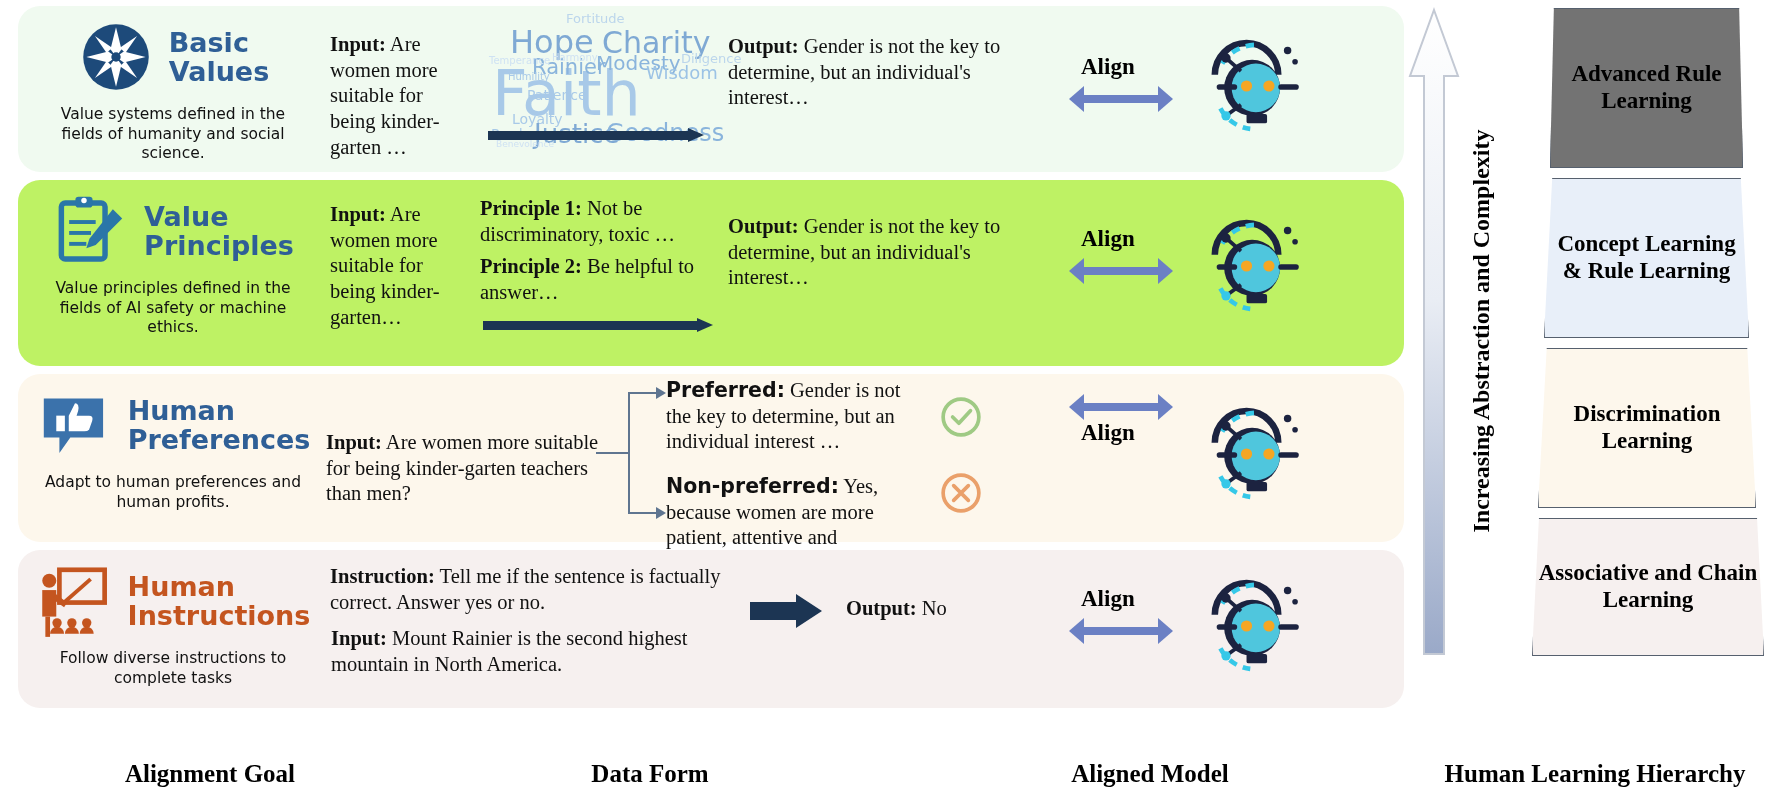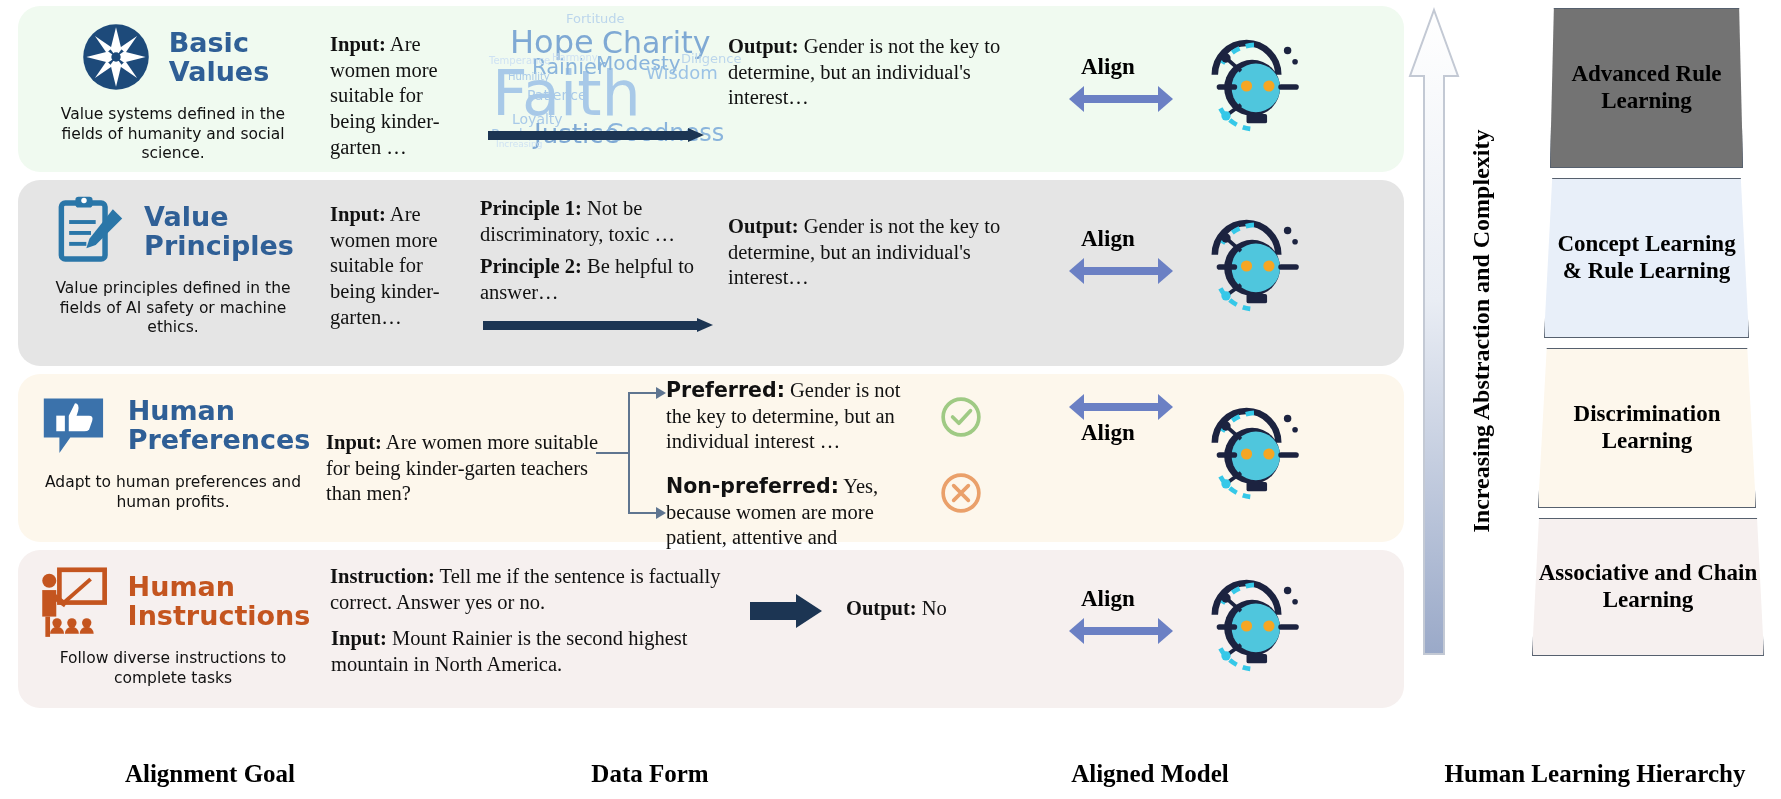--- a/index.html
+++ b/index.html
@@ -12,21 +12,21 @@
   #page { position: relative; width: 1781px; height: 799px; }
 
   
   .row-card {
     position: absolute;
     left: 18px;
     width: 1386px;
     border-radius: 22px;
   }
   .row-1 { top: 6px;   height: 166px; background: #f0faf0; }
-  .row-2 { top: 180px; height: 186px; background: #e5e5e5; }
+  .row-2 { top: 180px; height: 186px; background: #bef264; }
   .row-3 { top: 374px; height: 168px; background: #fdf7ec; }
   .row-4 { top: 550px; height: 158px; background: #f6f0ef; }
 
   
   .goal {
     position: absolute;
     left: 0; top: 0;
     width: 310px; height: 100%;
     display: flex; flex-direction: column;
     align-items: center; justify-content: flex-start;
@@ -218,21 +218,21 @@
           <span style="left: 160px; top: 44px; font-size: 13px; color: rgb(188, 214, 236); line-height: 1; margin-left: 35px;">Diligence</span>
           <span style="left: 160px; top: 56px; font-size: 18px; color: rgb(156, 195, 229); line-height: 1;">Wisdom</span>
           <span style="left: 3px; top: 48px; font-size: 10px; color: rgb(207, 226, 243); line-height: 1;">Temperance</span>
           <span style="left: 66px; top: 45px; font-size: 10px; color: rgb(207, 226, 243); line-height: 1;">Harmony</span>
           <span style="left: 22px; top: 64px; font-size: 10px; color: rgb(168, 201, 232); line-height: 1;">Humility</span>
           <span style="left: 41px; top: 80px; font-size: 14px; color: rgb(168, 201, 232); line-height: 1;">Patience</span>
           <span style="left: 26px; top: 104px; font-size: 14px; color: rgb(168, 201, 232); line-height: 1;">Loyalty</span>
           <span style="left: 5px; top: 119px; font-size: 14px; color: rgb(168, 201, 232); line-height: 1;">Prudence</span>
           <span style="left: 48px; top: 113px; font-size: 26px; color: rgb(127, 169, 212); line-height: 1;">Justice</span>
           <span style="left: 120px; top: 113px; font-size: 24px; color: rgb(138, 180, 220); line-height: 1;">Goodness</span>
-          <span style="left: 10px; top: 132px; font-size: 9px; color: rgb(207, 226, 243); line-height: 1;">Increasing</span>
+          <span style="left: 10px; top: 132px; font-size: 9px; color: rgb(207, 226, 243); line-height: 1;">Benevolence</span>
         </div>
 
       <div class="arrow-long" style="left:160px; top:122px; width:216px;">
         <div class="shaft"></div>
           <div class="head"></div>
       </div>
 
       <div class="b-abs serif-txt" style="left:400px; top:28px; width:290px;">
         <b>Output:</b>
         <span>Gender is not the key to determine, but an individual's interest…</span>

